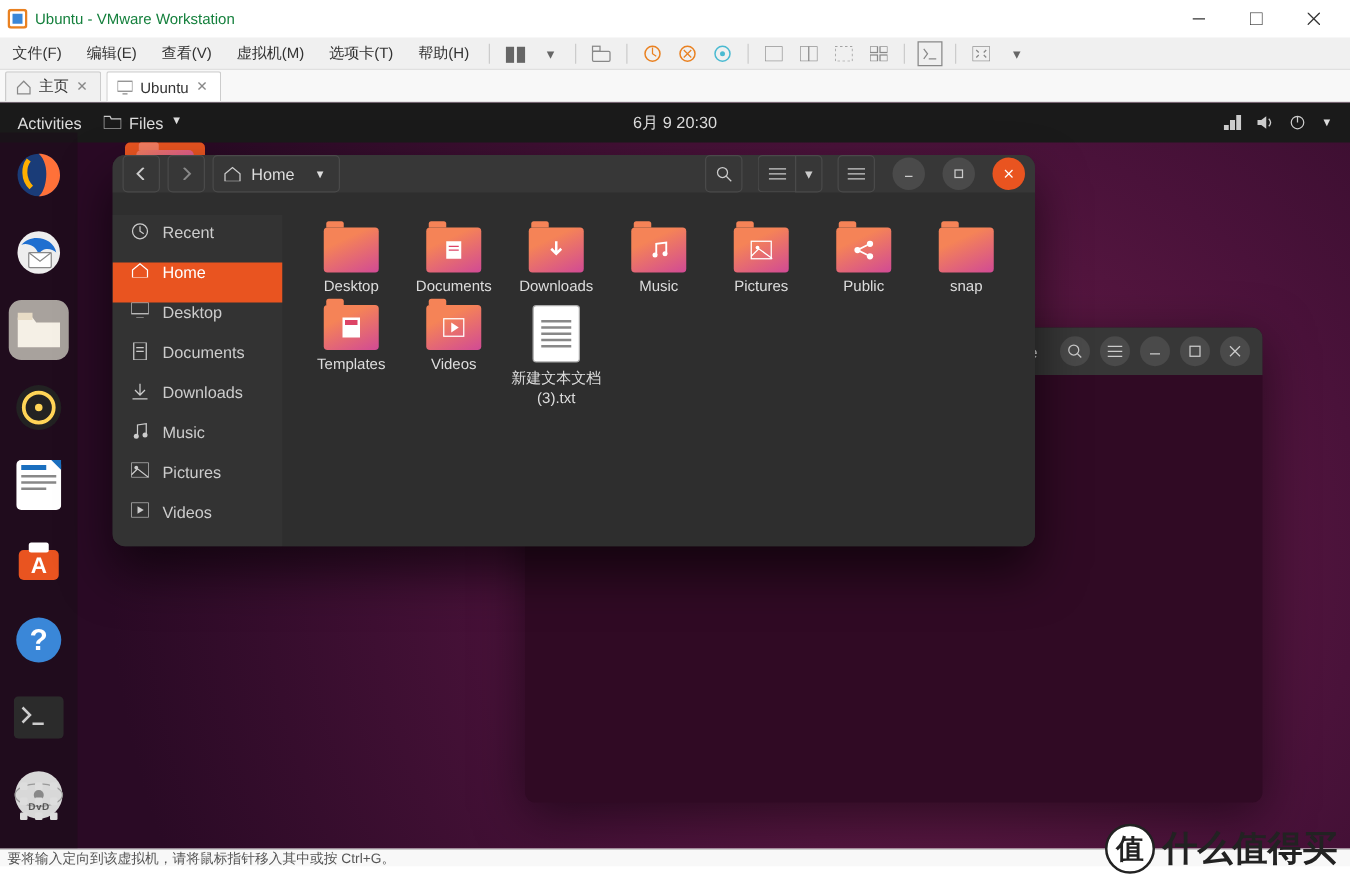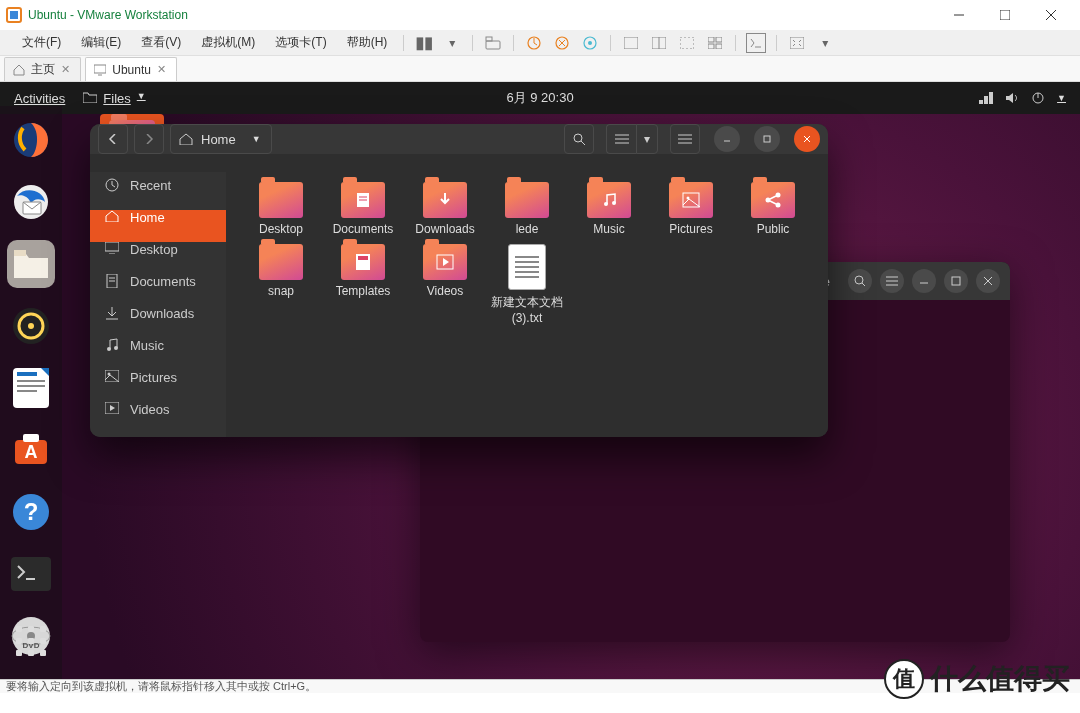--- a/index.html
+++ b/index.html
@@ -5,37 +5,37 @@
   * { box-sizing: border-box; margin: 0; padding: 0; font-family: "Segoe UI", "Microsoft YaHei", sans-serif; }
   body { width: 1080px; height: 713px; background: #fff; overflow: hidden; position: relative; font-size: 12px; }
 
   
   .vm-titlebar { height: 30px; background: #fff; display: flex; align-items: center; padding: 0 6px; justify-content: space-between; }
   .vm-titlebar .left { display: flex; align-items: center; gap: 6px; color: #15803d; }
   .vm-titlebar .vm-app-icon { width: 16px; height: 16px; display:flex; align-items:center; justify-content:center; }
   .vm-titlebar .sysbtns { display: flex; }
   .vm-titlebar .sysbtn { width: 46px; height: 30px; display:flex; align-items:center; justify-content:center; color:#333; }
 
-  .vm-menubar { height: 26px; background: #f0f0f0; display: flex; align-items: center; padding: 0 16px; gap: 8px; border-bottom: 1px solid #e0e0e0; }
+  .vm-menubar { height: 26px; background: #f0f0f0; display: flex; align-items: center; padding: 0 4px; gap: 8px; border-bottom: 1px solid #e0e0e0; }
   .vm-menubar .mitem { color:#333; padding: 2px 6px; }
   .vm-menubar .sep { width: 1px; height: 16px; background: #ccc; margin: 0 2px; }
   .vm-menubar .ticon { width: 20px; height:20px; display:flex; align-items:center; justify-content:center; color:#666; }
   .orange { color:#e98121; }
   .cyan { color:#4abad1; }
 
   .vm-tabbar { height: 26px; background:#f8f8f8; border-bottom:1px solid #ddd; display:flex; align-items:flex-end; }
   .vm-tabbar .tab { height:24px; padding:2px 10px 2px 8px; border:1px solid #ccc; border-bottom:none; background:#f0f0f0; margin-left:4px; display:flex; align-items:center; gap:6px; font-size:12px; color:#333; border-radius:2px 2px 0 0;}
   .vm-tabbar .tab.active { background:#fff; }
   .tab .close { color:#888; font-size:11px; }
 
   
   .guest { position:absolute; left:0; top:82px; right:0; bottom:34px; background: radial-gradient(circle at 70% 60%, #6a1e4a 0%, #4a123a 40%, #2a0a25 80%); overflow:hidden; }
 
   
-  .ubuntu-topbar { height: 24px; background:#1a1a1a; color:#ddd; display:flex; align-items:center; justify-content:space-between; padding:16px 14px; font-size:13px;text-decoration:underline; }
+  .ubuntu-topbar { height: 24px; background:#1a1a1a; color:#ddd; display:flex; align-items:center; justify-content:space-between; padding:16px 14px; font-size:13px; }
   .ubuntu-topbar .center { position:absolute; left:50%; transform:translateX(-50%); }
   .ubuntu-topbar .tb-left { display:flex; align-items:center; gap:18px; }
   .ubuntu-topbar .tb-right { display:flex; align-items:center; gap:12px; }
   .ubuntu-topbar .icon { width:14px;height:14px; display:flex;align-items:center;justify-content:center; }
 
   
   .dock { position:absolute; top:24px; bottom:0; left:0; width:62px; background: rgba(27,14,25,.6); display:flex; flex-direction:column; align-items:center; padding-top:10px; gap:14px; }
   .dock .dicon { width:48px; height:48px; border-radius:10px; display:flex; align-items:center; justify-content:center; }
   .dock .dicon.active { background:#a8a29d; }
   .dock .apps-grid { position:absolute; bottom:14px; width:48px;height:48px; display:grid; grid-template-columns:repeat(3,6px); grid-template-rows:repeat(3,6px); gap:6px; align-content:center; justify-content:center; }
@@ -543,24 +543,20 @@
             </div>
             <div class="item">
               <div class="folder-glyph with-icon">
                 <svg width="18" height="18">
                   <path d="M9 2v9M5 8l4 4 4-4" fill="none" stroke="#fff" stroke-width="2"></path>
                 </svg>
               </div>
               <span>Downloads</span>
             </div>
             <div class="item">
-              <div class="folder-glyph with-icon"></div>
-              <span>lede</span>
-            </div>
-            <div class="item">
               <div class="folder-glyph with-icon">
                 <svg width="18" height="18">
                   <path d="M7 13V4l8-1v9" fill="none" stroke="#fff" stroke-width="1.5"></path>
                   <circle cx="6" cy="13" r="2" fill="#fff"></circle>
                   <circle cx="14" cy="12" r="2" fill="#fff"></circle>
                 </svg>
               </div>
               <span>Music</span>
             </div>
             <div class="item">

